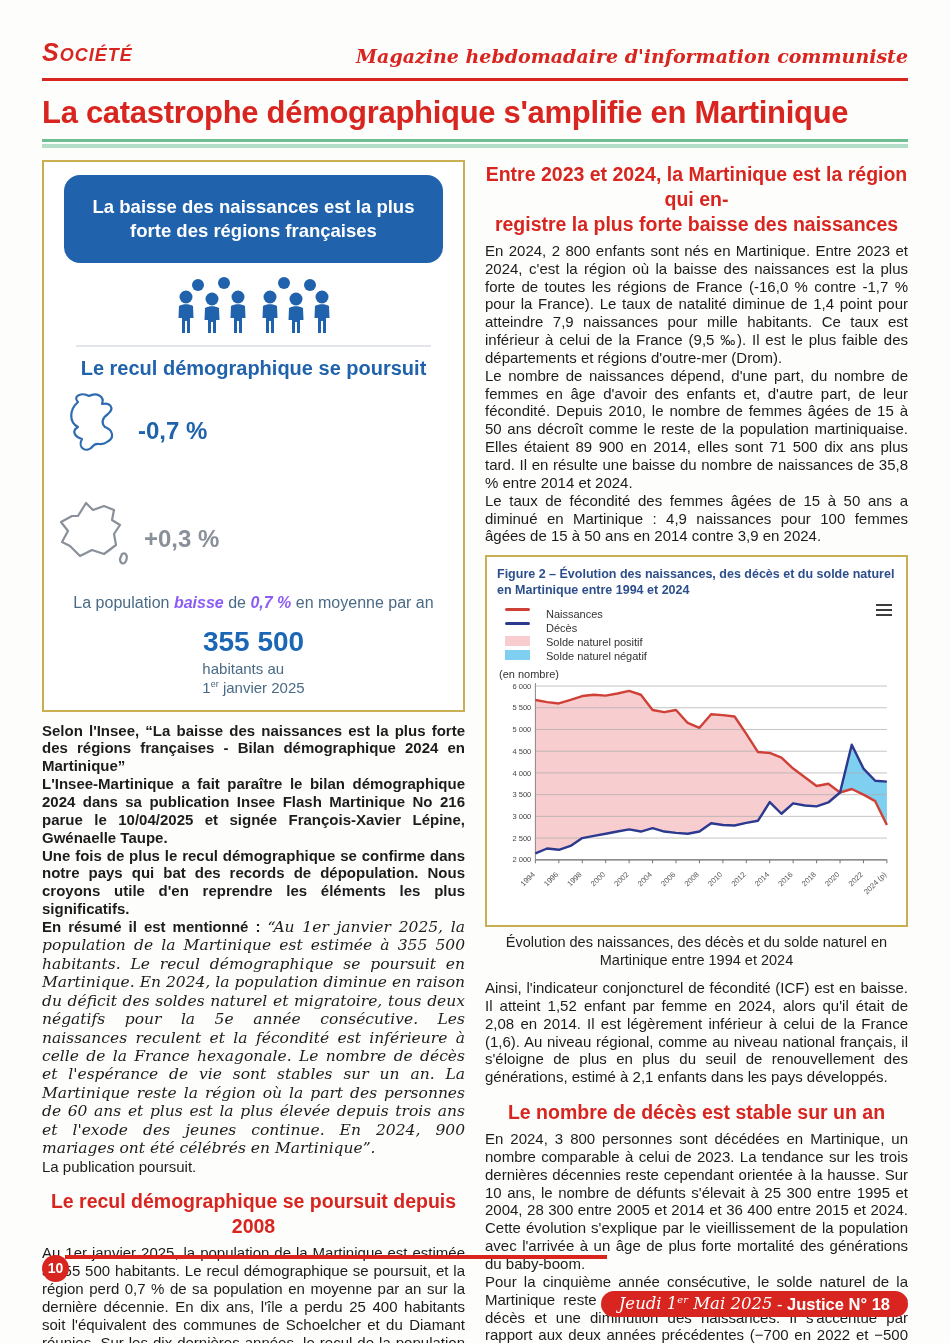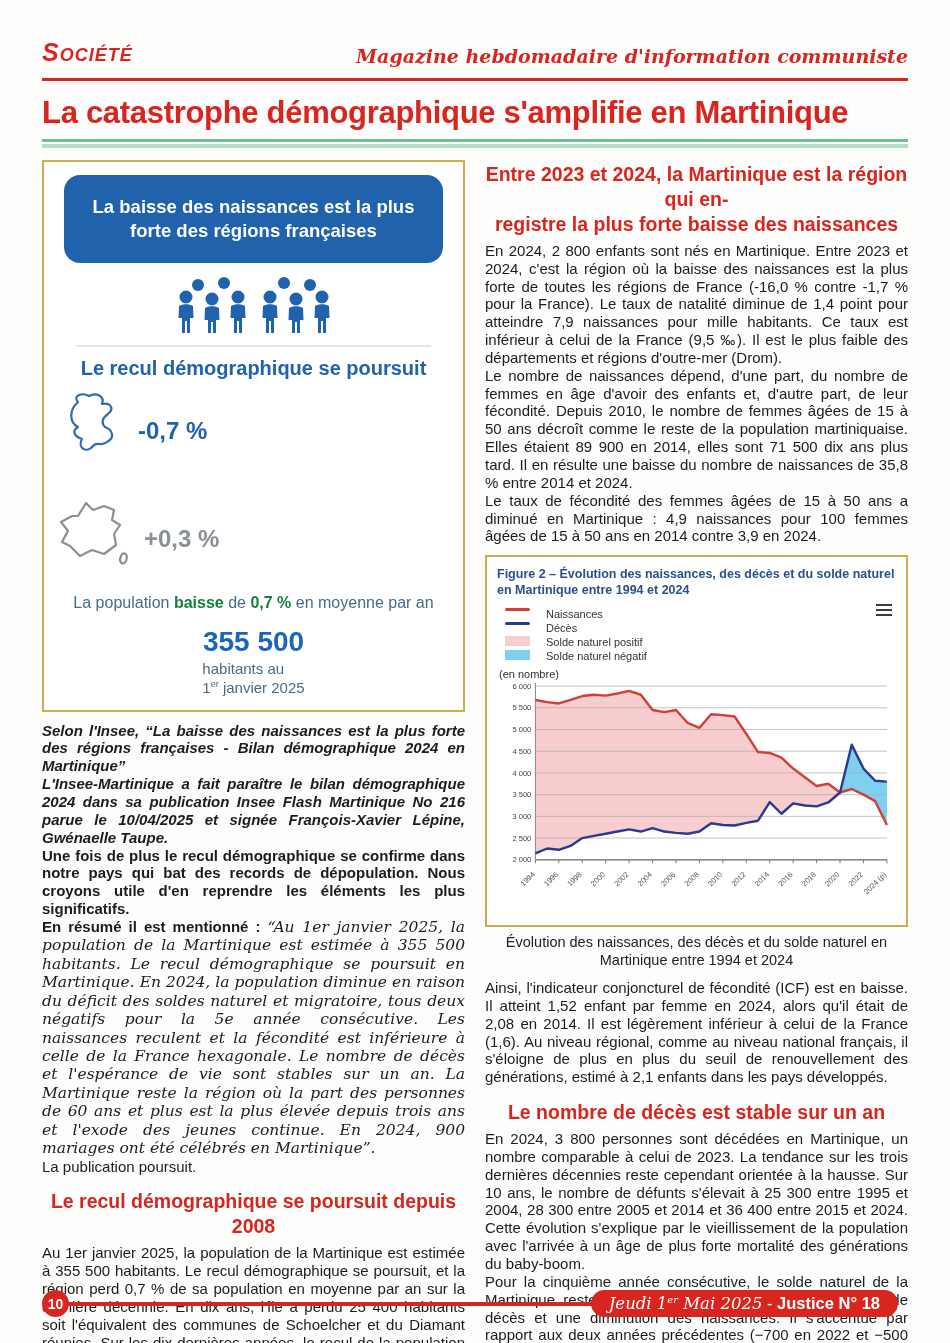--- a/index.html
+++ b/index.html
@@ -42,28 +42,28 @@
     line-height: 1.3; border-radius: 16px; padding: 20px 20px; margin: 0 8px;
   }
   .people-wrap { margin: 14px auto 6px auto; }
   .info-divider { border: 0; border-top: 2px solid #e2e6ea; width: 90%; margin: 6px auto 10px auto; }
   .info-subtitle { color: var(--blue,#2063ac); font-weight: bold; font-size: 20px; margin-bottom: 10px; }
   .maps-row { display: flex; justify-content: center; align-items: flex-start; gap: 26px; margin: 6px 0 14px 0; flex-direction: column; }
   .map-item { display: flex; align-items: center; gap: 10px; }
   .mart-value { color: var(--blue,#2063ac); font-weight: bold; font-size: 24px; }
   .fr-value { color: #8a9099; font-weight: bold; font-size: 24px; }
   .pop-caption { color: var(--slate,#4a6a85); font-size: 16px; margin-bottom: 14px; }
-  .pop-caption b { color: #15803d; }
+  .pop-caption b { color: #8b5cf6; font-style: italic; }
   .pop-number { color: var(--pop-blue,#1b66b5); font-weight: bold; font-size: 28px; }
   .pop-sub { color: var(--slate,#4a6a85); font-size: 15px; line-height: 1.25; display: inline-block; text-align: left; margin-top: 2px; }
 
   
   p.body { font-size: 15px; line-height: 1.19; text-align: justify; }
   .intro { margin-top: 10px; }
-  .lead-italic { font-weight: bold; font-style: italic; }
+  .lead-italic { font-weight: bold; }
   .lead-bold { font-weight: bold; }
   .quote-serif { font-family: "DejaVu Serif", serif; font-style: italic; font-size: 15.5px; }
   .red-heading {
     color: var(--red,#d8251f); font-weight: bold; font-size: 19.5px;
     text-align: center; line-height: 1.28; margin: 14px 0 5px 0;
   }
   .red-heading.first { margin-top: 2px; }
   .red-heading span { display: block; }
 
   
@@ -73,30 +73,30 @@
   .legend-item { display: flex; gap: 16px; margin-bottom: 2px; }
   .legend-swatch.line { width: 25px; height: 3px; border-radius: 2px; }
   .legend-swatch.fill { width: 25px; height: 10px; }
   .legend-label { font-size: 11px; color: #333; }
   .chart-menu { position: absolute; right: 14px; top: 44px; cursor: pointer; }
   .chart-menu i { display: block; width: 16px; height: 2.4px; background: #3c3c3c; margin: 2.6px 0; }
   .unit-label { font-size: 11px; color: #333; margin: 6px 0 0 2px; }
   .figure-caption { font-size: 14.5px; color: #222; text-align: center; line-height: 1.25; margin: 4px 14px 10px 14px; }
 
   
-  .footer { position: absolute; left: 42px; right: 52px; bottom: 26px; display: flex; align-items: center; }
+  .footer { position: absolute; left: 42px; right: 42px; bottom: 26px; display: flex; }
   .page-badge {
     width: 27px; height: 27px; border-radius: 50%; background: var(--red,#d8251f);
     color: #fff; font-weight: bold; font-size: 14px; display: flex; align-items: center; justify-content: center;
     z-index: 2; flex: none;
   }
   .footer-rule { flex: 1; height: 4px; background: var(--red,#d8251f); margin-left: -4px; }
   .footer-pill {
     background: var(--red,#d8251f); color: #fff; border-radius: 15px; padding: 3px 18px 4px 18px;
-    margin-left: -6px; font-size: 16.5px; white-space: nowrap; z-index: 2;
+    margin-left: -6px; font-size: 16.5px; white-space: nowrap; z-index: 2; margin-top: 36px;
   }
   .footer-pill .script { font-family: "DejaVu Serif", serif; font-style: italic; }
   .footer-pill b { font-family: "Liberation Sans", sans-serif; }
   sup { font-size: 0.6em; }
 </style>
 </head>
 <body>
 
 <div class="page">
 

